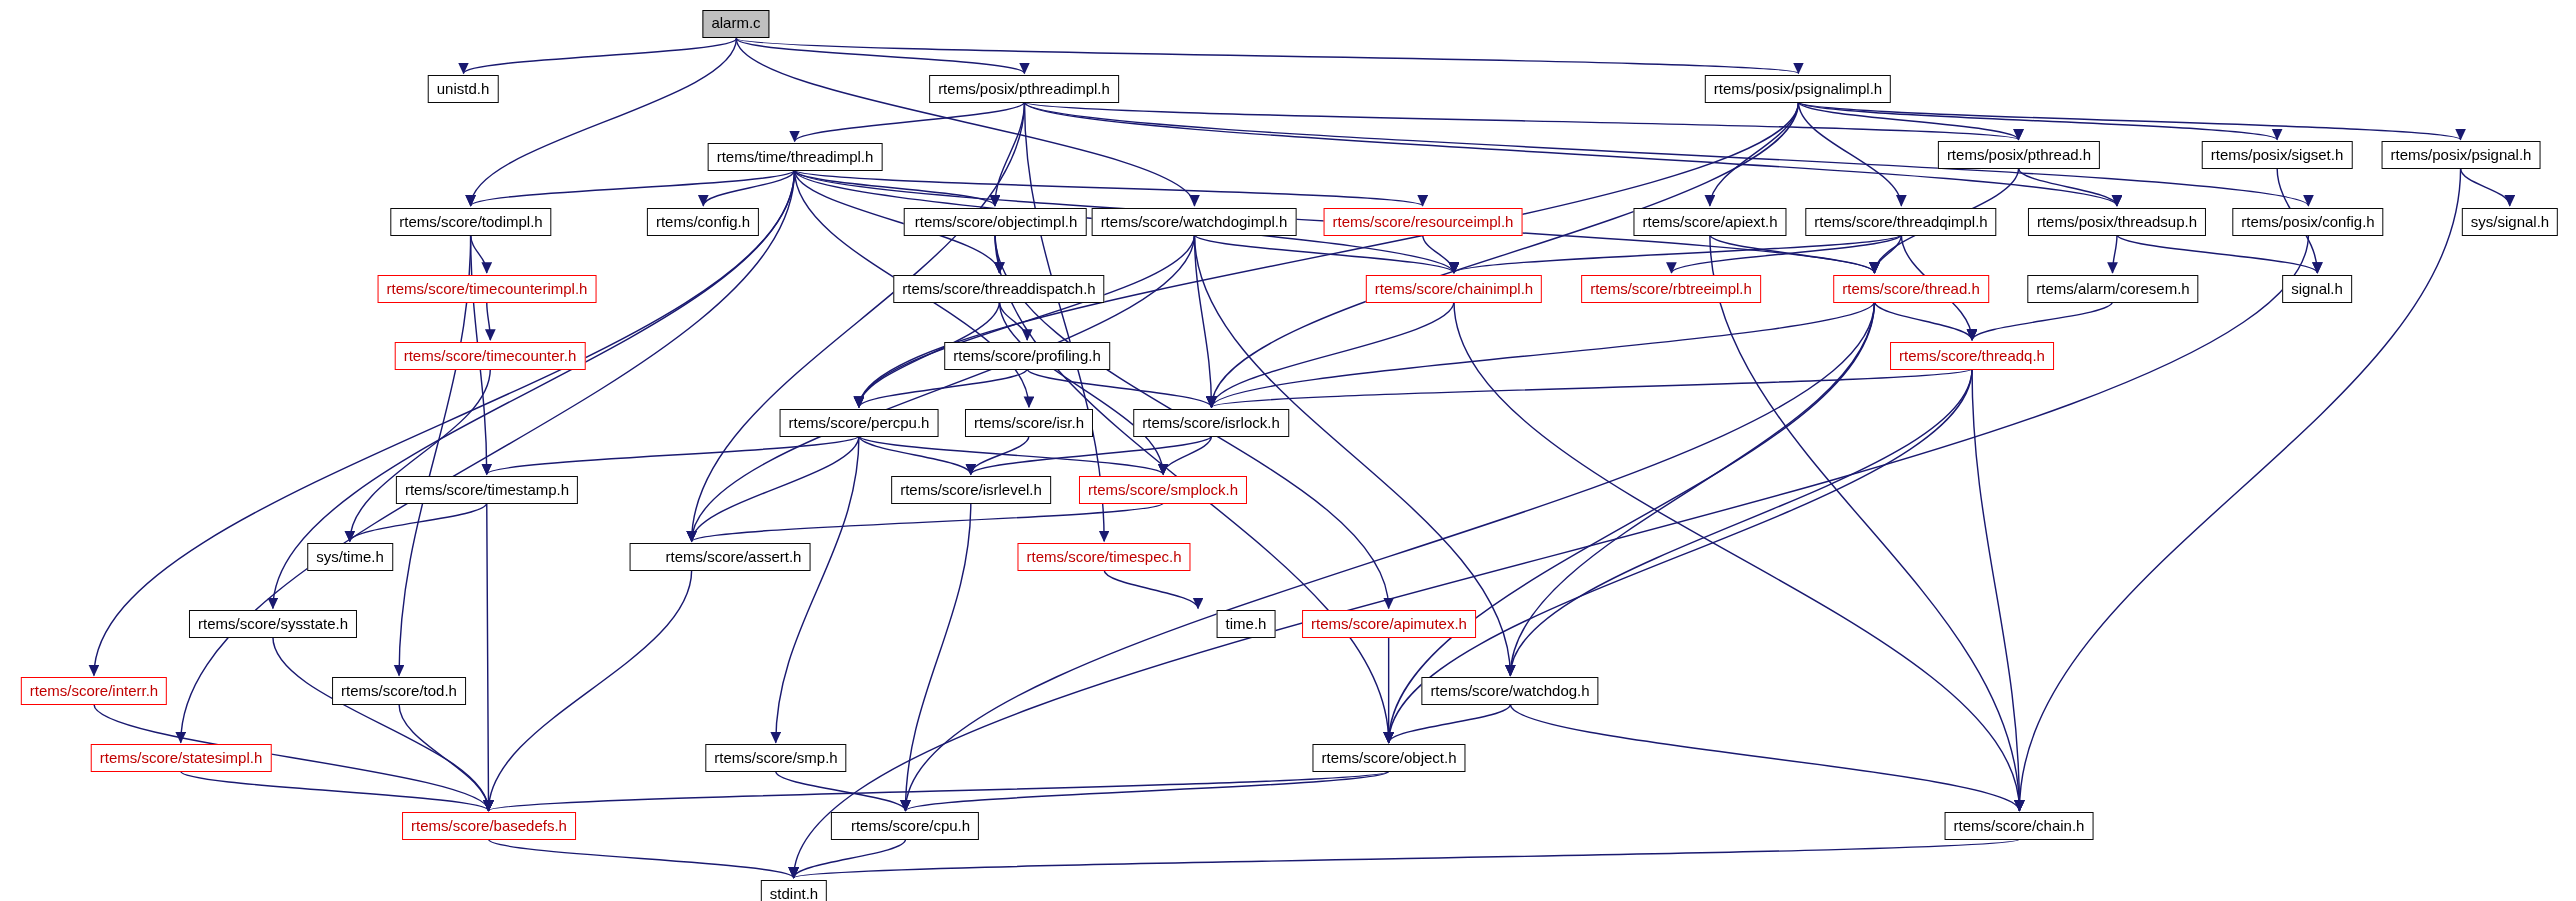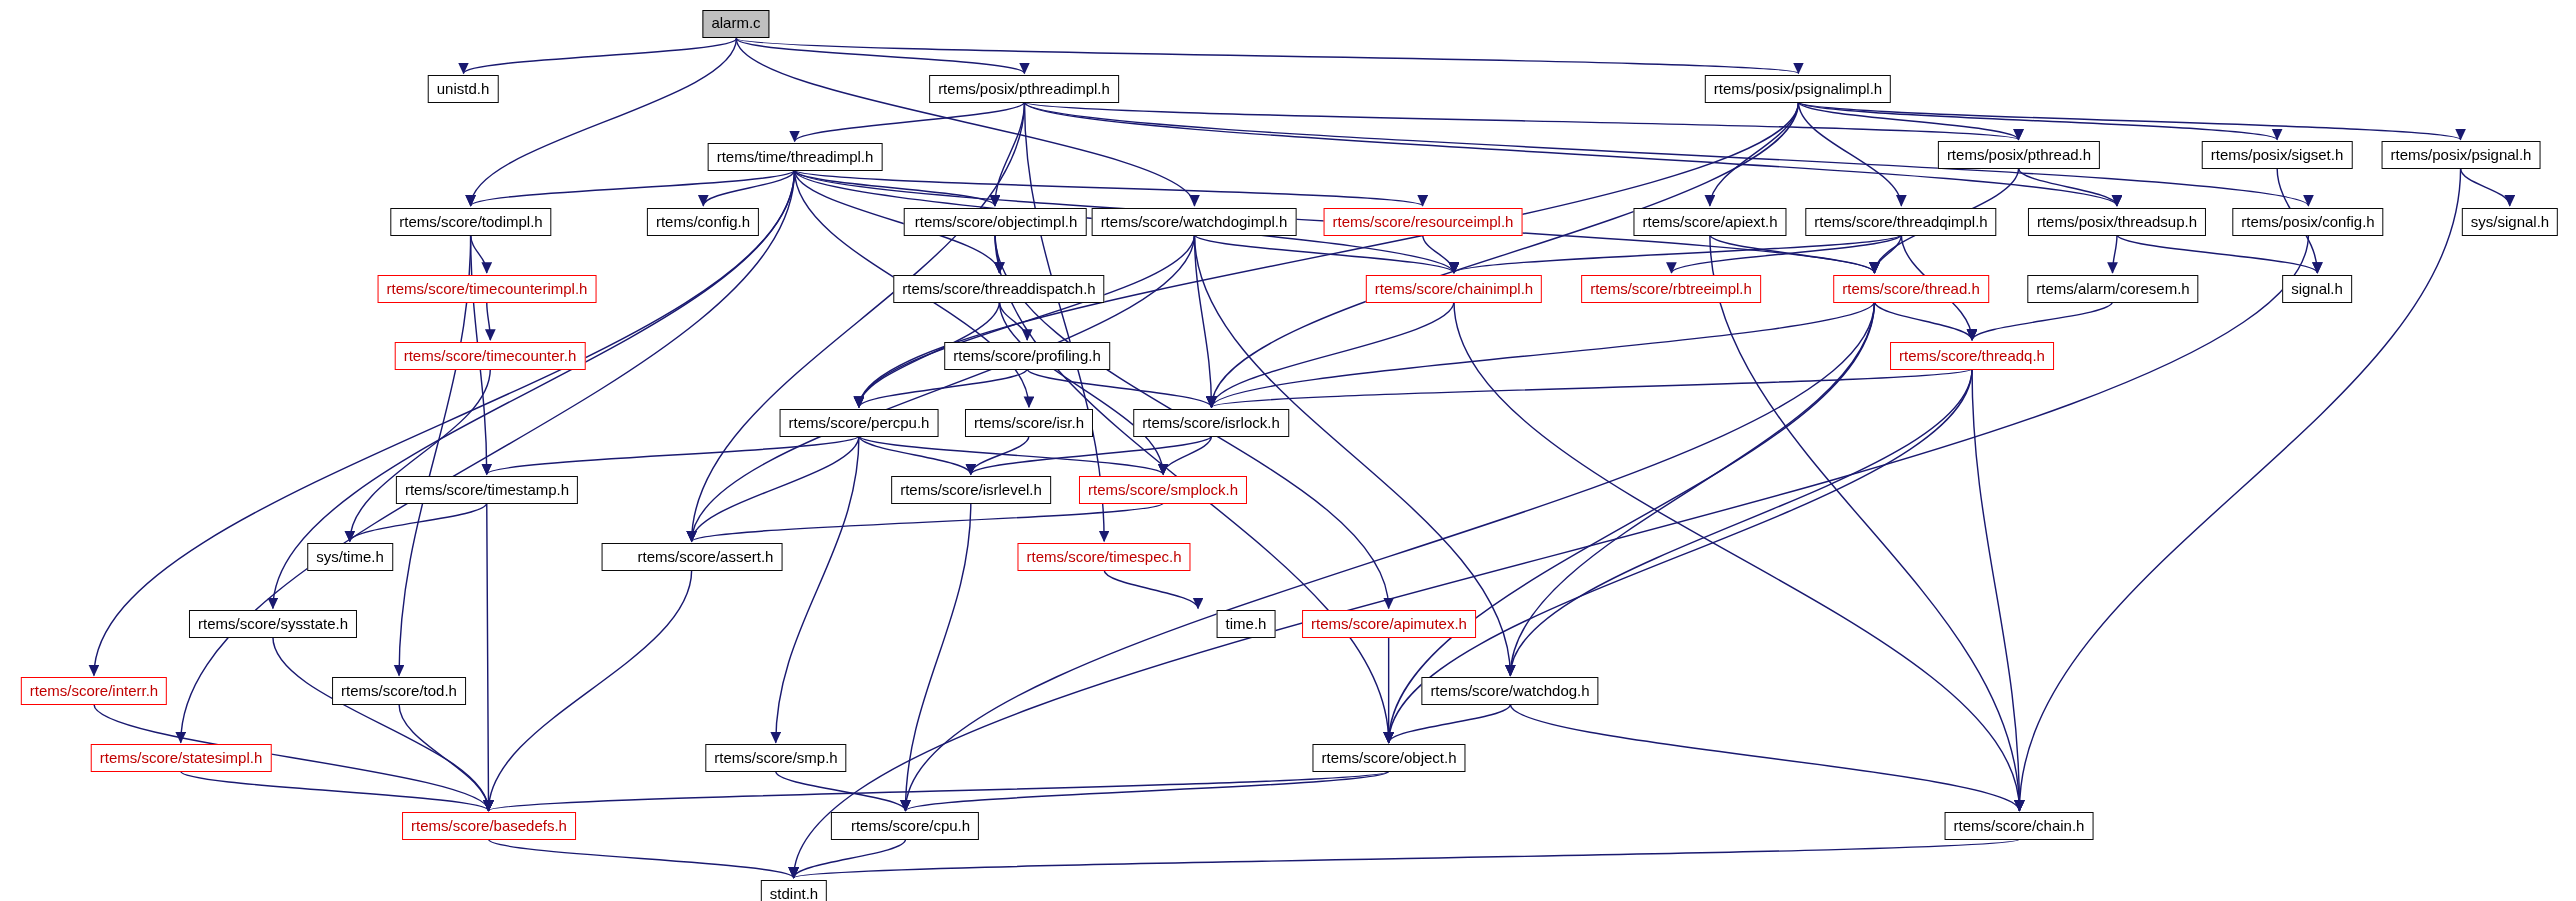--- a/index.html
+++ b/index.html
@@ -183,21 +183,21 @@
       <div class="node truncated" style="left: 490px; top: 342px;">rtems/score/timecounter.h</div>
       <div class="node" style="left: 1027px; top: 342px;">rtems/score/profiling.h</div>
       <div class="node truncated" style="left: 1972px; top: 342px;">rtems/score/threadq.h</div>
       <div class="node" style="left: 859px; top: 409px;">rtems/score/percpu.h</div>
       <div class="node" style="left: 1029px; top: 409px;">rtems/score/isr.h</div>
       <div class="node" style="left: 1211px; top: 409px;">rtems/score/isrlock.h</div>
       <div class="node" style="left: 487px; top: 476px;">rtems/score/timestamp.h</div>
       <div class="node" style="left: 971px; top: 476px;">rtems/score/isrlevel.h</div>
       <div class="node truncated" style="left: 1163px; top: 476px;">rtems/score/smplock.h</div>
       <div class="node" style="left: 350px; top: 543px;">sys/time.h</div>
-      <div class="node" style="left: 692px; top: 543px; padding-left: 35px;">rtems/score/assert.h</div>
+      <div class="node" style="left: 720px; top: 543px; padding-left: 35px;">rtems/score/assert.h</div>
       <div class="node truncated" style="left: 1104px; top: 543px;">rtems/score/timespec.h</div>
       <div class="node" style="left: 273px; top: 610px;">rtems/score/sysstate.h</div>
       <div class="node" style="left: 1198px; top: 610px; margin-left: 48px;">time.h</div>
       <div class="node truncated" style="left: 1389px; top: 610px;">rtems/score/apimutex.h</div>
       <div class="node truncated" style="left: 94px; top: 677px;">rtems/score/interr.h</div>
       <div class="node" style="left: 399px; top: 677px;">rtems/score/tod.h</div>
       <div class="node" style="left: 1510px; top: 677px;">rtems/score/watchdog.h</div>
       <div class="node truncated" style="left: 181px; top: 744px;">rtems/score/statesimpl.h</div>
       <div class="node" style="left: 776px; top: 744px;">rtems/score/smp.h</div>
       <div class="node" style="left: 1389px; top: 744px;">rtems/score/object.h</div>

